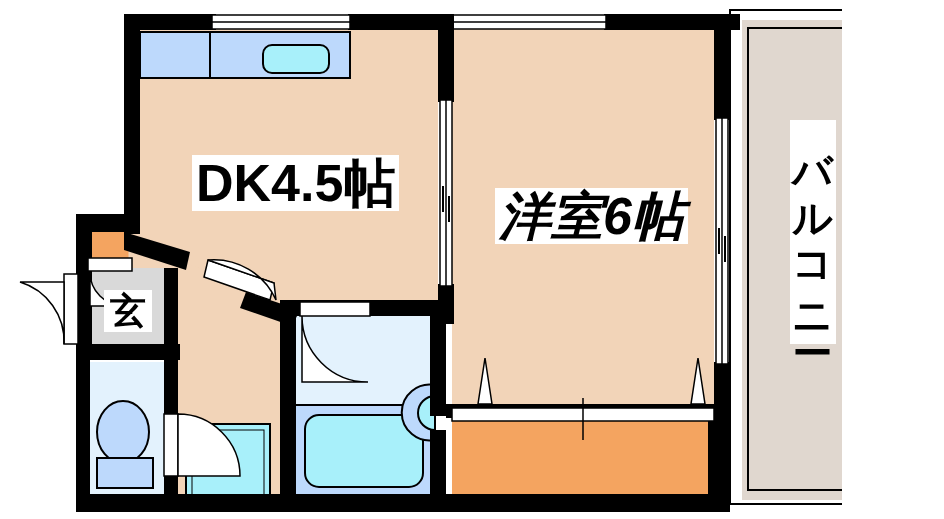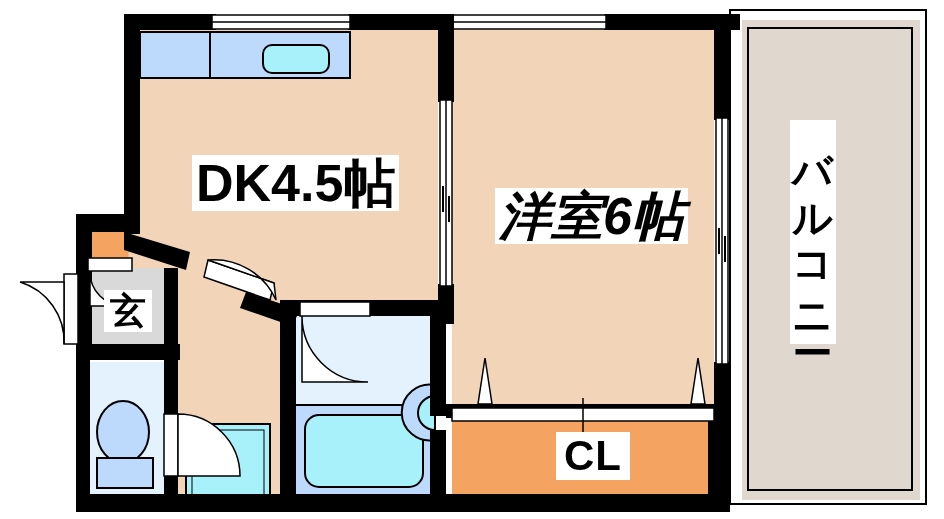--- a/index.html
+++ b/index.html
@@ -1,18 +1,18 @@
 <!DOCTYPE html>
 <html><head>
 <meta charset="utf-8">
 <title>Floor Plan</title>
 <style>
   html,body{margin:0;padding:0;background:#ffffff;}
   body{font-family:"Liberation Sans","DejaVu Sans",sans-serif;}
-  #stage{position:relative;width:944px;height:519px;background:#ffffff;overflow:hidden;}
+  #stage{position:relative;width:842px;height:519px;background:#ffffff;overflow:hidden;}
   #svgroot{position:absolute;left:0;top:0;width:944px;height:519px;}
   .lbl{position:absolute;background:#ffffff;color:#000000;font-weight:700;
        line-height:1;white-space:nowrap;}
   .lbl-h{font-size:52px;letter-spacing:0px;padding:2px 4px;}
   .lbl-cl{font-size:42px;letter-spacing:1px;padding:3px 8px;}
   .lbl-gen{font-size:36px;padding:3px 6px;}
   .lbl-v{font-size:40px;writing-mode:vertical-rl;text-orientation:upright;
          letter-spacing:6px;padding:6px 3px;}
 </style>
 </head>
@@ -160,15 +160,14 @@
   </svg>
 
   <div class="lbl lbl-h" style="left:192px; top:155px;">DK4.5帖</div>
 
   <div class="lbl lbl-h" style="left:495px; top:188px;font-style:italic;">洋室6帖</div>
 
   <div class="lbl lbl-v" style="left:790px; top:120px;">バルコニー</div>
 
   <div class="lbl lbl-gen" style="left:104px; top:290px;">玄</div>
 
-  <div class="lbl lbl-cl" style="left:556px; top:432px;">CL</div>
 
 </div>
 
 </body></html>

